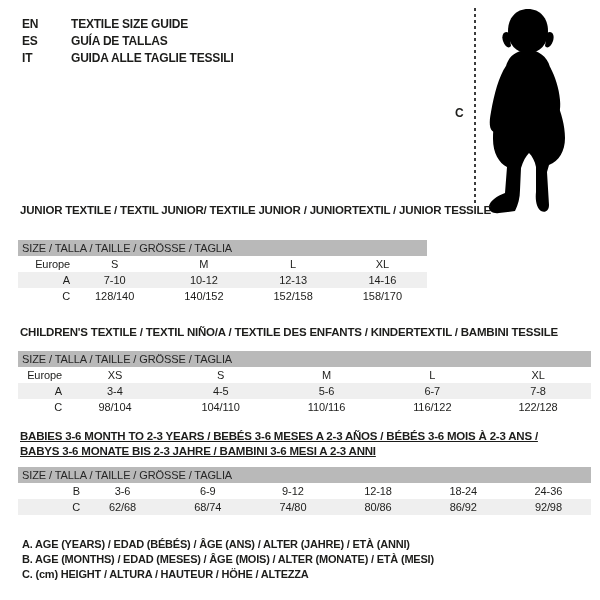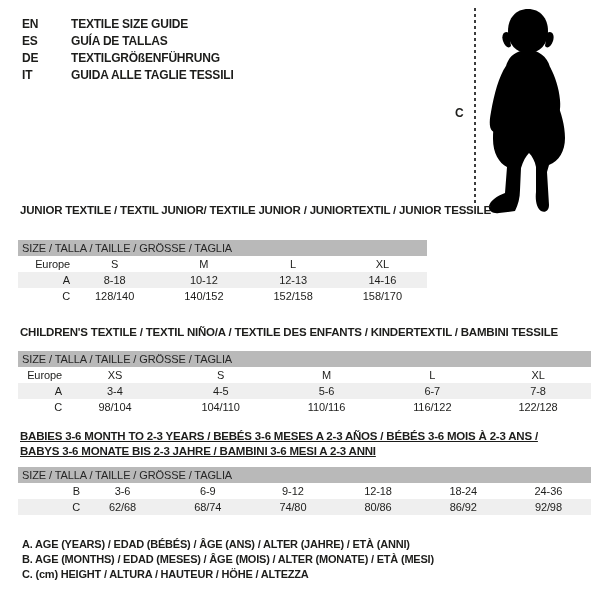--- a/index.html
+++ b/index.html
@@ -51,24 +51,20 @@
 <body>
 
 <div class="lang-header">
   <div class="lang-row">
     <span class="lang-code">EN</span>
     <span class="lang-label">TEXTILE SIZE GUIDE</span>
   </div>
   <div class="lang-row">
     <span class="lang-code">ES</span>
     <span class="lang-label">GUÍA DE TALLAS</span>
-  </div>
-  <div class="lang-row">
-    <span class="lang-code">DE</span>
-    <span class="lang-label">TEXTILGRÖßENFÜHRUNG</span>
   </div>
   <div class="lang-row">
     <span class="lang-code">IT</span>
     <span class="lang-label">GUIDA ALLE TAGLIE TESSILI</span>
   </div>
 </div>
 
 <div class="measure-line"></div>
 <div class="measure-label">C</div>
 <svg class="silhouette" viewBox="0 0 95 208" aria-hidden="true">
@@ -123,21 +119,21 @@
     </tr>
     <tr>
       <td class="lbl">Europe</td>
       <td>S</td>
       <td>M</td>
       <td>L</td>
       <td>XL</td>
     </tr>
     <tr class="alt">
       <td class="lbl">A</td>
-      <td>8-18</td>
+      <td>7-10</td>
       <td>10-12</td>
       <td>12-13</td>
       <td>14-16</td>
     </tr>
     <tr>
       <td class="lbl">C</td>
       <td>128/140</td>
       <td>140/152</td>
       <td>152/158</td>
       <td>158/170</td>

